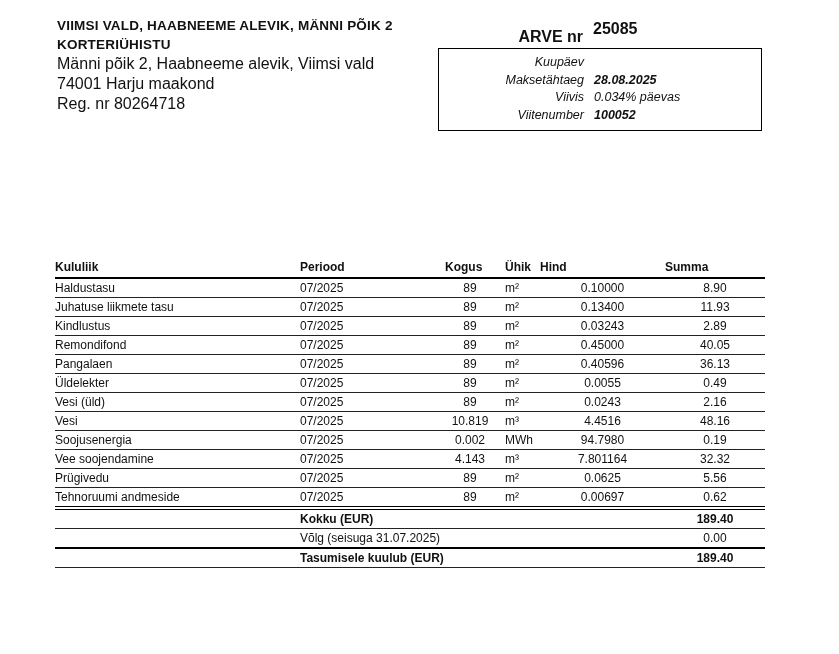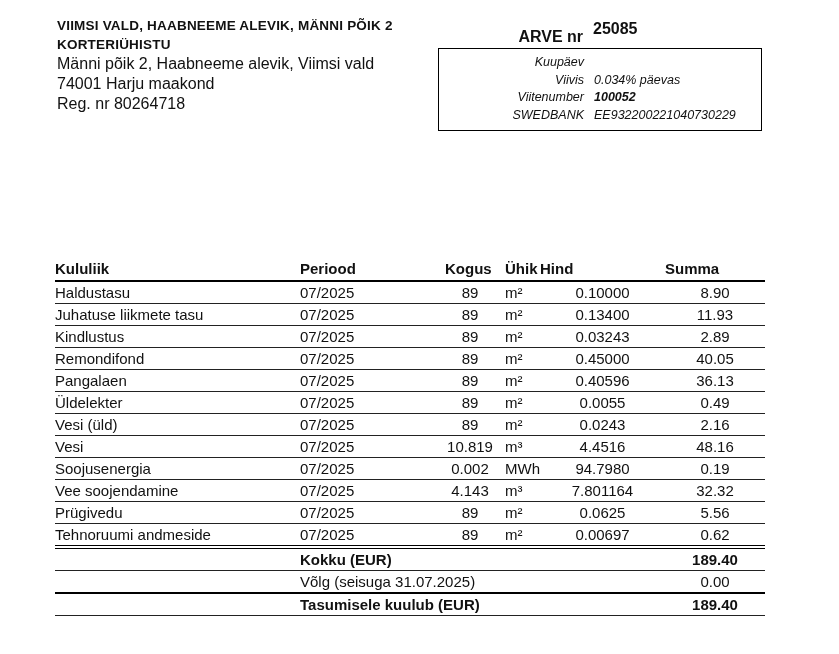--- a/index.html
+++ b/index.html
@@ -32,21 +32,21 @@
     display: grid; grid-template-columns: 145px 1fr; column-gap: 10px;
     font-size: 12.5px; line-height: 17.5px;
   }
   .info-row .lbl { text-align: right; }
   .info-row .val { text-align: left; padding-right: 6px; }
   .info-row.bold-val .val { font-weight: bold; }
 
   
   table.items {
     position: absolute; left: 55px; top: 258px; width: 710px;
-    border-collapse: collapse; font-size: 15px; table-layout: fixed;
+    border-collapse: collapse; font-size: 12px; table-layout: fixed;
   }
   table.items col.c-name   { width: 245px; }
   table.items col.c-period { width: 145px; }
   table.items col.c-qty    { width: 50px; }
   table.items col.c-unit   { width: 45px; }
   table.items col.c-price  { width: 125px; }
   table.items col.c-sum    { width: 100px; }
 
   table.items th {
     font-weight: bold; text-align: left; padding: 2px 0 3px 0;
@@ -80,31 +80,31 @@
 
 <div class="arve-title">
   <span class="lbl">ARVE nr</span>
   <span class="num">25085</span>
 </div>
 
 <div class="info-box">
   <div class="info-row">
     <span class="lbl">Kuupäev</span>
   </div>
+  <div class="info-row bold-val">
+    <span class="lbl">Maksetähtaeg</span>
+    <span class="val">28.08.2025</span>
+  </div>
   <div class="info-row">
     <span class="lbl">Viivis</span>
     <span class="val">0.034% päevas</span>
   </div>
   <div class="info-row bold-val">
     <span class="lbl">Viitenumber</span>
     <span class="val">100052</span>
-  </div>
-  <div class="info-row">
-    <span class="lbl">SWEDBANK</span>
-    <span class="val">EE932200221040730229</span>
   </div>
 </div>
 
 <table class="items">
   <colgroup>
     <col class="c-name">
       <col class="c-period">
       <col class="c-qty">
       <col class="c-unit">
       <col class="c-price">

